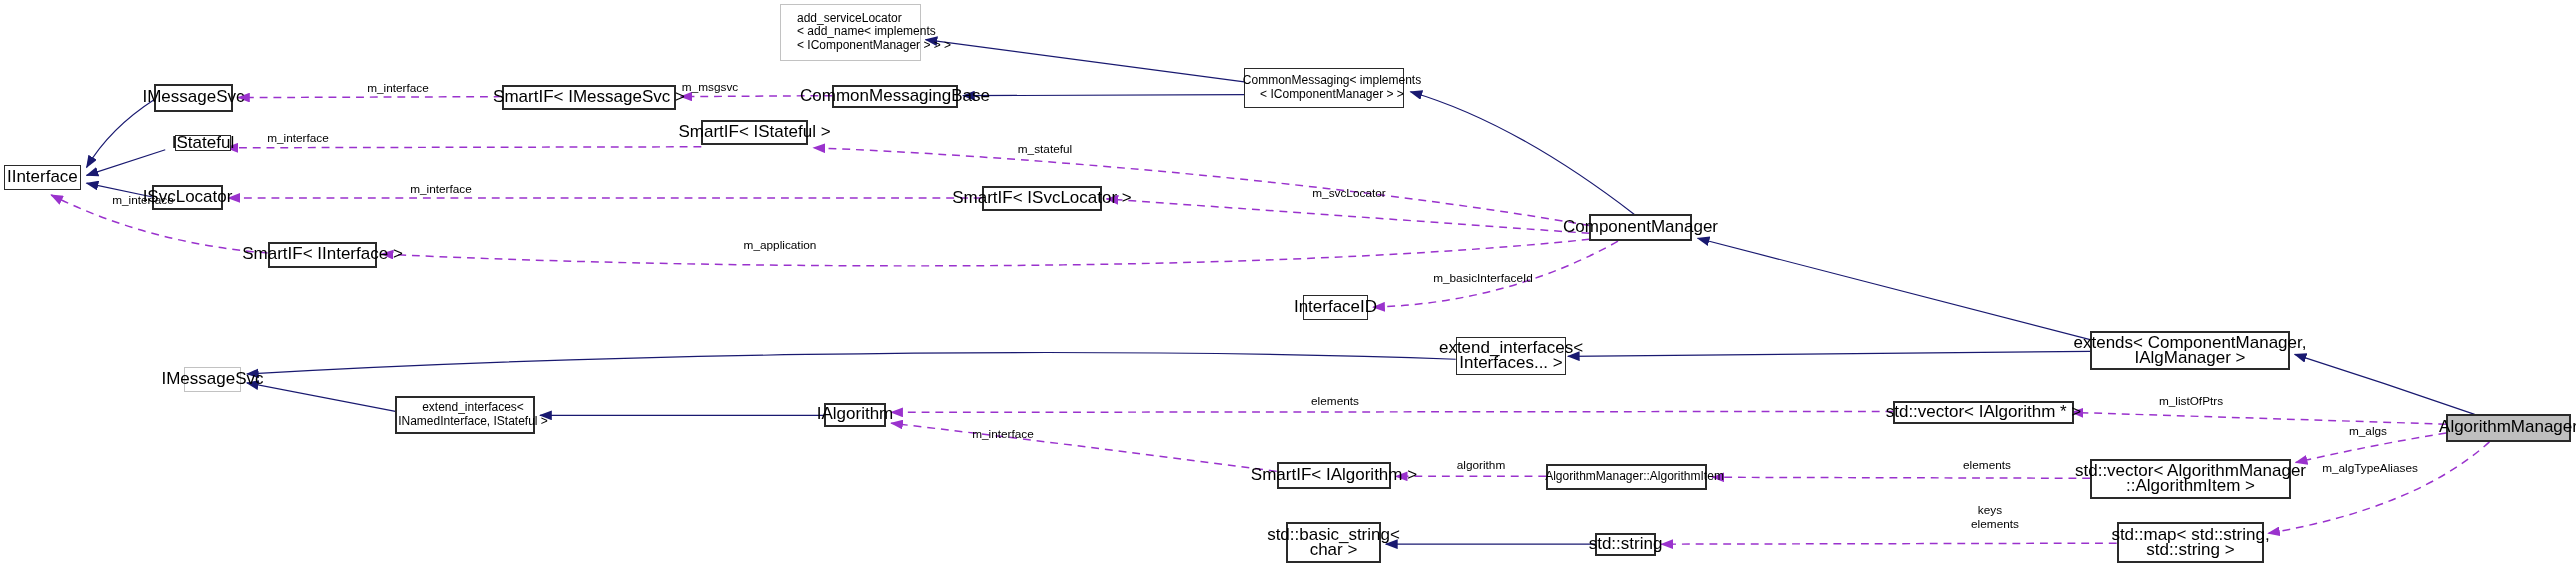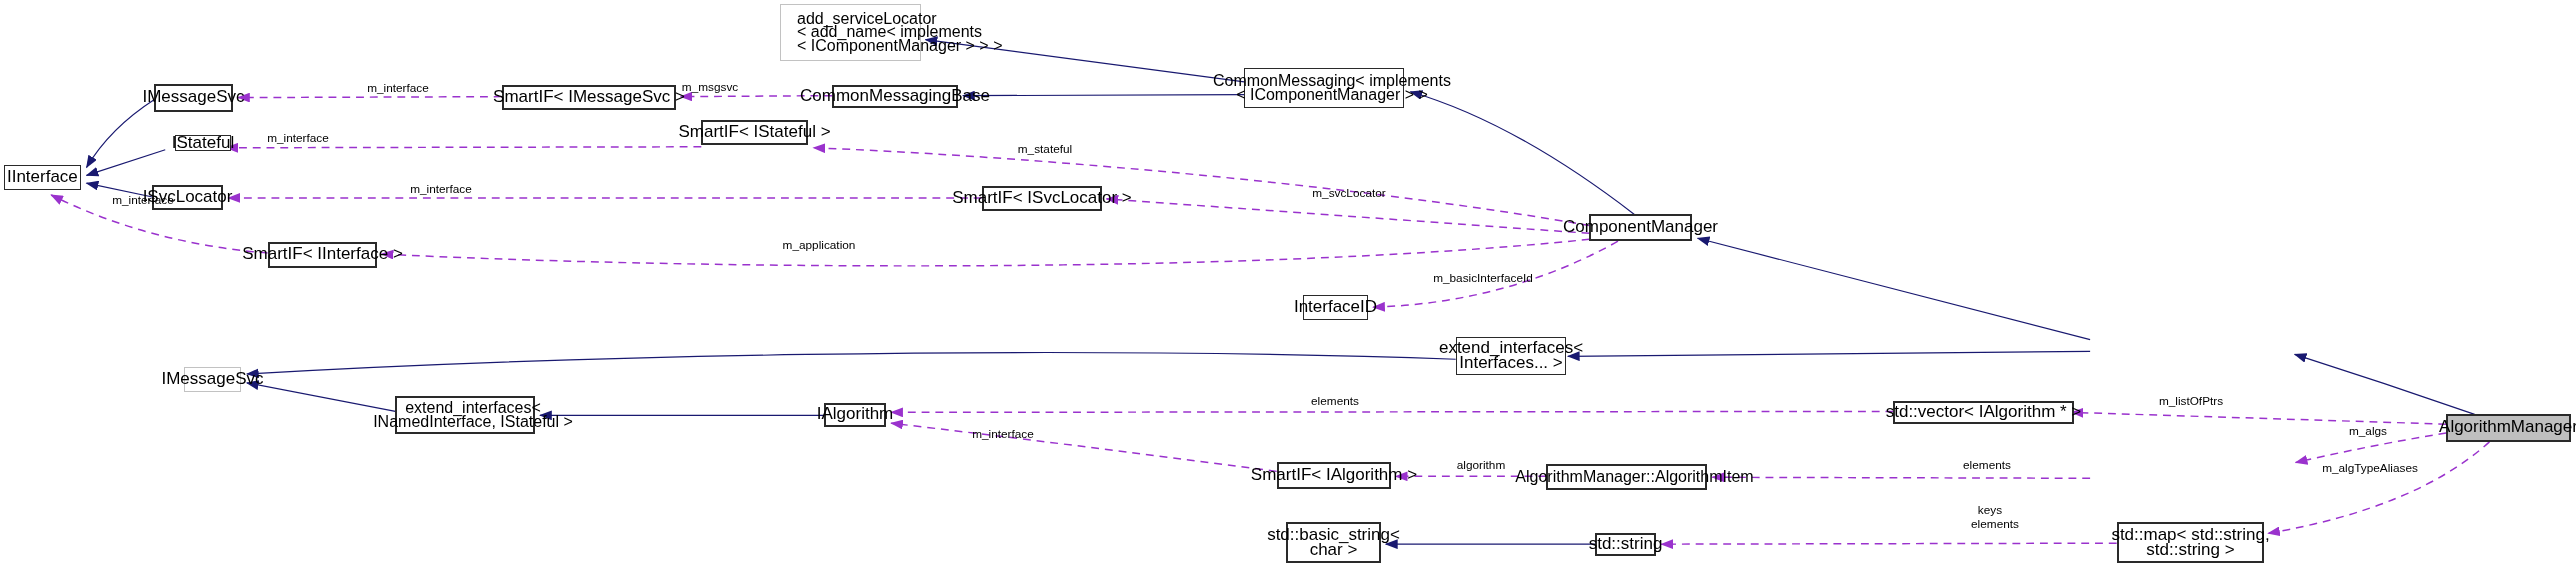--- a/index.html
+++ b/index.html
@@ -19,21 +19,21 @@
     border:2px solid #2a2a2a;
     display:flex;align-items:center;justify-content:center;
     text-align:center;
     white-space:pre;
     font-size:17px;line-height:14.8px;
     z-index:2;
   }
   .node.thin{border-width:1px;}
   .node.grey{border:1px solid #c2c2c2;}
   .node.left{justify-content:flex-start;text-align:left;padding-left:5.9px;}
-  .node.small{font-size:16px;line-height:13.8px;padding-left:16px;}
+  .node.small{font-size:12px;line-height:13.8px;padding-left:16px;}
   .node.focus{background:#bfbfbf;}
   .edge-label{
     position:absolute;
     transform:translateX(-50%);
     font-size:11.8px;line-height:13.8px;
     white-space:nowrap;
     z-index:3;
   }
   path.inherit{stroke:#191970;stroke-width:1.2;fill:none;}
   path.usage{stroke:#9a32cd;stroke-width:1.5;fill:none;stroke-dasharray:8 6;}
@@ -101,38 +101,42 @@
   <div class="node thin small" style="left:1244px;top:68px;width:160px;height:40px">CommonMessaging&lt; implements
 &lt; IComponentManager &gt; &gt;</div>
   <div class="node" style="left:1589px;top:214px;width:103px;height:26.6px">ComponentManager</div>
   <div class="node thin" style="left:1303px;top:295px;width:65px;height:24.6px">InterfaceID</div>
   <div class="node grey" style="left:184px;top:367px;width:57px;height:24.6px">IMessageSvc</div>
   <div class="node thin" style="left:1456px;top:337px;width:110px;height:38px">extend_interfaces&lt;
 Interfaces... &gt;</div>
   <div class="node small" style="left:395px;top:396px;width:140px;height:38px">extend_interfaces&lt;
 INamedInterface, IStateful &gt;</div>
   <div class="node" style="left:824px;top:403px;width:62px;height:23.6px">IAlgorithm</div>
+  <div class="node" style="left:2090px;top:331px;width:200px;height:39px">extends&lt; ComponentManager,
+IAlgManager &gt;</div>
   <div class="node" style="left:1893px;top:401px;width:181px;height:22.6px">std::vector&lt; IAlgorithm * &gt;</div>
   <div class="node" style="left:1277px;top:462px;width:114px;height:26.6px">SmartIF&lt; IAlgorithm &gt;</div>
   <div class="node small" style="left:1546px;top:464px;width:161px;height:25.6px">AlgorithmManager::AlgorithmItem</div>
+  <div class="node" style="left:2090px;top:459px;width:201px;height:40px">std::vector&lt; AlgorithmManager
+::AlgorithmItem &gt;</div>
   <div class="node" style="left:2117px;top:522px;width:147px;height:41px">std::map&lt; std::string,
 std::string &gt;</div>
   <div class="node" style="left:1595px;top:533px;width:61px;height:22.6px">std::string</div>
   <div class="node" style="left:1286px;top:522px;width:95px;height:41px">std::basic_string&lt;
 char &gt;</div>
   <div class="node focus" style="left:2446px;top:414px;width:125px;height:27.5px">AlgorithmManager</div>
 
   <span class="edge-label" style="left:398px;top:82px">m_interface</span>
   <span class="edge-label" style="left:710px;top:81px">m_msgsvc</span>
   <span class="edge-label" style="left:298px;top:132px">m_interface</span>
   <span class="edge-label" style="left:441px;top:183px">m_interface</span>
   <span class="edge-label" style="left:143px;top:194px">m_interface</span>
   <span class="edge-label" style="left:1045px;top:143px">m_stateful</span>
   <span class="edge-label" style="left:1349px;top:187px">m_svcLocator</span>
-  <span class="edge-label" style="left:819px;top:239px">m_application</span>
+  <span class="edge-label" style="left:780px;top:239px">m_application</span>
   <span class="edge-label" style="left:1483px;top:272px">m_basicInterfaceId</span>
   <span class="edge-label" style="left:1335px;top:395px">elements</span>
   <span class="edge-label" style="left:1003px;top:428px">m_interface</span>
   <span class="edge-label" style="left:1481px;top:459px">algorithm</span>
   <span class="edge-label" style="left:1987px;top:459px">elements</span>
   <span class="edge-label" style="left:2191px;top:395px">m_listOfPtrs</span>
   <span class="edge-label" style="left:2368px;top:425px">m_algs</span>
   <span class="edge-label" style="left:2370px;top:462px">m_algTypeAliases</span>
   <span class="edge-label" style="left:1990px;top:504px">keys</span>
   <span class="edge-label" style="left:1995px;top:518px">elements</span>

